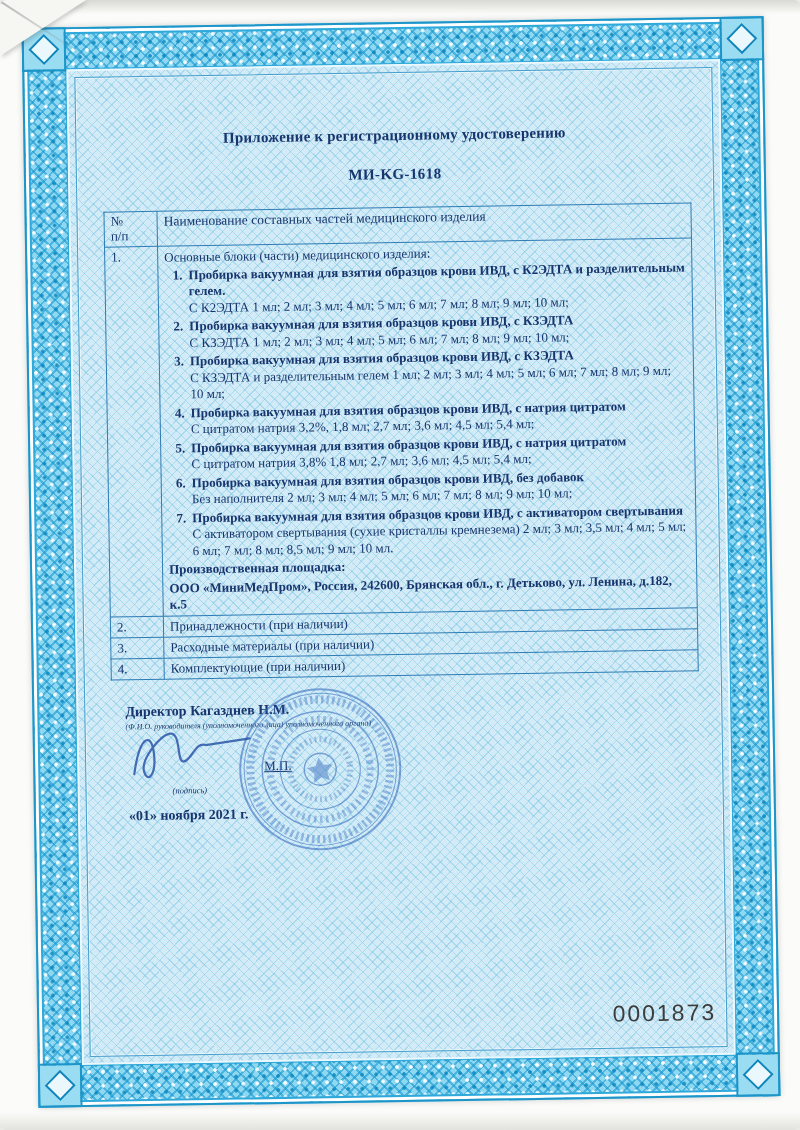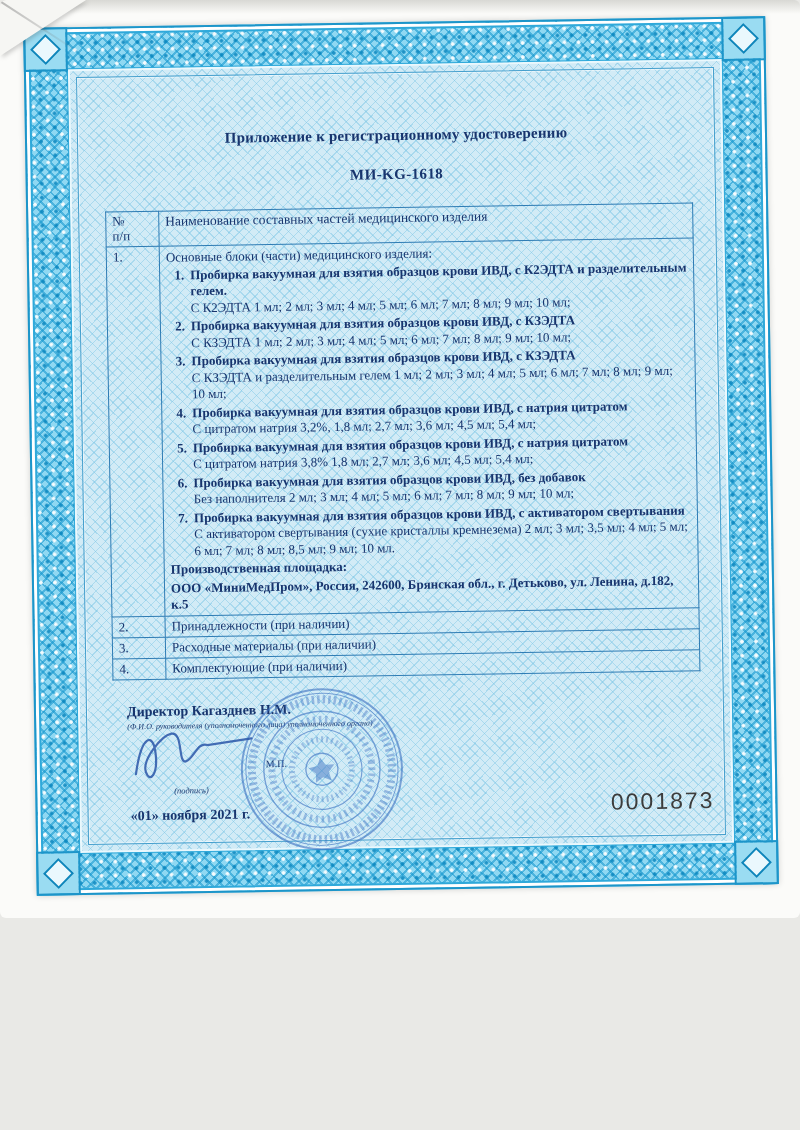--- a/index.html
+++ b/index.html
@@ -2,21 +2,21 @@
 <html><head>
 <meta charset="utf-8">
 <style>
   html,body{margin:0;padding:0;}
   body{
     width:800px;height:1130px;overflow:hidden;
     background:#e9e9e6;
     font-family:"Liberation Serif","DejaVu Serif",serif;
   }
   .scan{
-    position:relative;width:800px;height:918px;
+    position:relative;width:800px;height:1130px;
     background:linear-gradient(180deg,#d8d8d4 0,#fbfbf9 14px,#fbfbf9 1112px,#e2e2de 1130px);
     overflow:hidden;
     border-radius:6px;
   }
   
   .border-frame{
     position:absolute;left:30px;top:22px;right:28px;bottom:28px;
     background-color:#8fd8f2;
     background-image:
       radial-gradient(circle, rgba(255,255,255,.95) 1.5px, transparent 2.2px),
@@ -81,21 +81,21 @@
   .item{display:flex;gap:6px;margin-top:2px;line-height:1.27;}
   .inum{flex:none;width:18px;text-align:right;font-weight:bold;}
   .ititle{font-weight:bold;}
   .idesc{font-weight:normal;}
   .prod-label,.prod-text{font-weight:bold;margin-top:2px;line-height:1.27;}
   
   .sig-area{position:relative;margin:24px 0 0 14px;height:190px;}
   .director{font-weight:bold;font-size:14px;}
   .fio-note{font-size:8px;font-style:italic;margin-top:2px;color:#1d3b72;}
   .sign-svg{position:absolute;left:0px;top:20px;z-index:3;}
-  .mp{position:absolute;left:138px;top:56px;font-size:10px;z-index:1;}
+  .mp{position:absolute;left:138px;top:56px;font-size:13px;z-index:1;text-decoration:underline;}
   .stamp{position:absolute;left:108px;top:-18px;opacity:.6;z-index:2;transform:rotate(-8deg);}
   .sign-note{position:absolute;left:2px;top:82px;font-size:8.5px;font-style:italic;margin-left:44px;}
   .date{position:absolute;left:2px;top:104px;font-weight:bold;font-size:14px;}
   .serial{
     position:absolute;right:10px;bottom:20px;
     font-family:"Liberation Sans","DejaVu Sans",sans-serif;
     font-size:23px;letter-spacing:2px;color:#3c3c3c;
   }
   
   .fold{

